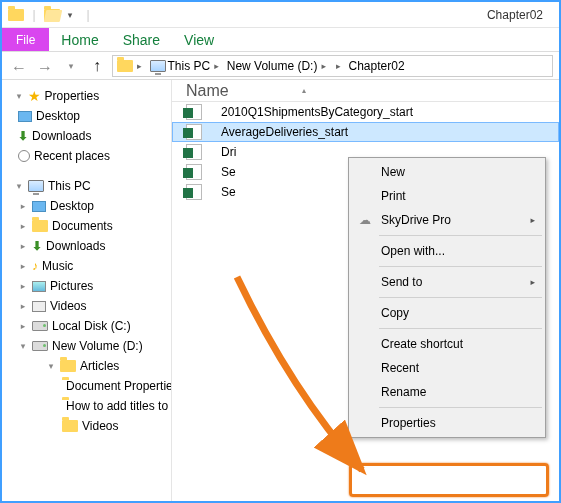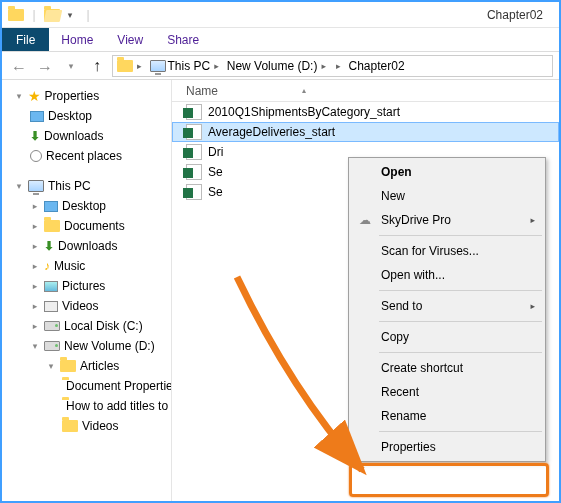--- a/index.html
+++ b/index.html
@@ -3,40 +3,40 @@
 <meta charset="utf-8">
 <style>
   * { box-sizing: border-box; font-family: "Segoe UI", Tahoma, sans-serif; }
   html, body { margin: 0; padding: 0; }
   body { width: 561px; height: 503px; background: #fff; overflow: hidden; border: 2px solid #409fff; position: relative; }
   .titlebar { height: 26px; background: #fff; display: flex; align-items: center; padding: 0 6px; gap: 6px; border-bottom: 1px solid #e5e5e5; }
   .titlebar .qat { display: flex; gap: 2px; align-items: center; }
   .tb-title { flex: 1; text-align: right; padding-right: 10px; font-size: 12px; color: #333; }
   .ico { width: 16px; height: 16px; display: inline-flex; align-items: center; justify-content: center; font-size: 12px; }
   .menubar { height: 24px; display: flex; align-items: stretch; border-bottom: 1px solid #dcdcdc; }
-  .file-btn { background: #0c4a6e; color: #fff; font-size: 12px; padding: 4px 14px; display: flex; align-items: center; text-align: center; }
-  .menu-item { font-size: 12px; padding: 4px 12px; display: flex; align-items: center; color: #4c1d95; }
+  .file-btn { background: #d946ef; color: #fff; font-size: 12px; padding: 4px 14px; display: flex; align-items: center; text-align: center; }
+  .menu-item { font-size: 14px; padding: 4px 12px; display: flex; align-items: center; color: #15803d; }
   .addrbar { height: 28px; display: flex; align-items: center; gap: 4px; padding: 2px 6px; border-bottom: 1px solid #dcdcdc; }
   .nav-btn { width: 22px; height: 22px; display: flex; align-items: center; justify-content: center; color: #888; border-radius: 2px; }
   .nav-btn.enabled { color: #222; }
   .breadcrumb { flex: 1; height: 22px; border: 1px solid #ccc; display: flex; align-items: center; font-size: 12px; background: #fff; }
   .crumb { display: flex; align-items: center; gap: 2px; padding: 0 2px 0 4px; }
   .crumb-sep { color: #666; font-size: 9px; padding: 0 2px; }
   .content { display: flex; height: calc(100% - 26px - 24px - 28px); }
   .navpane { width: 170px; border-right: 1px solid #e5e5e5; background: #fff; overflow-y: auto; font-size: 12px; padding-top: 6px; }
   .tree-item { display: flex; align-items: center; height: 20px; gap: 4px; padding-left: 12px; white-space: nowrap; }
-  .tree-item.d1 { padding-left: 28px; }
+  .tree-item.d1 { padding-left: 16px; }
   .tree-item.d2 { padding-left: 44px; }
   .tree-item.d3 { padding-left: 60px; }
   .tw { width: 10px; color: #888; font-size: 9px; display: inline-flex; justify-content: center; }
   .sp { height: 10px; }
   .listpane { flex: 1; background: #fff; font-size: 12px; position: relative; }
   .list-header { display: flex; border-bottom: 1px solid #e5e5e5; height: 22px; align-items: center; padding-left: 14px; color: #555; position: relative; }
-  .list-header .col { font-size: 12px; }
-  .list-row { display: flex; align-items: center; height: 20px; padding-left: 14px; gap: 6px; white-space: nowrap; }
+  .list-header .col { font-size: 16px; }
+  .list-row { display: flex; align-items: center; height: 20px; padding-left: 14px; gap: 19px; white-space: nowrap; }
   .list-row.selected { background: #cde8ff; border: 1px solid #7abaff; padding-left: 13px; height: 20px; }
   .xls-ico { width: 16px; height: 16px; background: linear-gradient(#fff,#fff); border: 1px solid #bbb; position: relative; }
   .xls-ico::before { content: ""; position: absolute; left: -4px; top: 3px; width: 10px; height: 10px; background: #217346; }
   .ctxmenu { position: absolute; left: 346px; top: 155px; width: 198px; background: #f0f0f0; border: 1px solid #a0a0a0; box-shadow: 2px 2px 4px rgba(0,0,0,0.25); font-size: 12px; padding: 2px; z-index: 50; }
   .ctx-item { height: 24px; display: flex; align-items: center; padding-left: 30px; position: relative; }
   .ctx-item.has-sub::after { content: "▸"; position: absolute; right: 8px; font-size: 9px; color: #555; }
   .ctx-item .ci-ico { position: absolute; left: 6px; width: 16px; height: 16px; display: flex; align-items: center; justify-content: center; color: #888; }
   .ctx-sep { height: 1px; background: #d0d0d0; margin: 3px 1px 3px 28px; }
   .ctx-highlight { border: 3px solid #ee7b1a; border-radius: 4px; position: absolute; left: 347px; top: 461px; width: 200px; height: 34px; z-index: 60; pointer-events: none; box-shadow: 0 0 2px #ee7b1a; }
   .arrow { position: absolute; z-index: 70; pointer-events: none; }
@@ -69,22 +69,22 @@
       </span>
     <span class="ico" style="color:#555;font-size:9px;">▾</span>
     <span class="ico" style="color:#ccc;">|</span>
   </div>
   <div class="tb-title">Chapter02</div>
 </div>
 
 <div class="menubar">
   <div class="file-btn">File</div>
   <div class="menu-item">Home</div>
+  <div class="menu-item">Share</div>
   <div class="menu-item">View</div>
-  <div class="menu-item">Share</div>
 </div>
 
 <div class="addrbar">
   <div class="nav-btn">←</div>
   <div class="nav-btn">→</div>
   <div class="nav-btn" style="font-size:9px;">▾</div>
   <div class="nav-btn enabled">↑</div>
   <div class="breadcrumb">
     <span class="crumb">
         <span class="ico">
@@ -220,33 +220,30 @@
       </div>
     <div class="list-row">
         <span class="xls-ico"></span>
         <span>Se</span>
       </div>
   </div>
 </div>
 
 <div class="ctxmenu">
   <div class="ctx-item">
-      <b>Open</b>
-    </div>
-  <div class="ctx-item">
       <span>New</span>
+    </div>
+  <div class="ctx-item">
+      <span>Print</span>
     </div>
   <div class="ctx-item has-sub">
       <span class="ci-ico">☁</span>
       <span>SkyDrive Pro</span>
     </div>
   <div class="ctx-sep"></div>
-  <div class="ctx-item">
-      <span>Scan for Viruses...</span>
-    </div>
   <div class="ctx-item">
       <span>Open with...</span>
     </div>
   <div class="ctx-sep"></div>
   <div class="ctx-item has-sub">
       <span>Send to</span>
     </div>
   <div class="ctx-sep"></div>
   <div class="ctx-item">
       <span>Copy</span>

